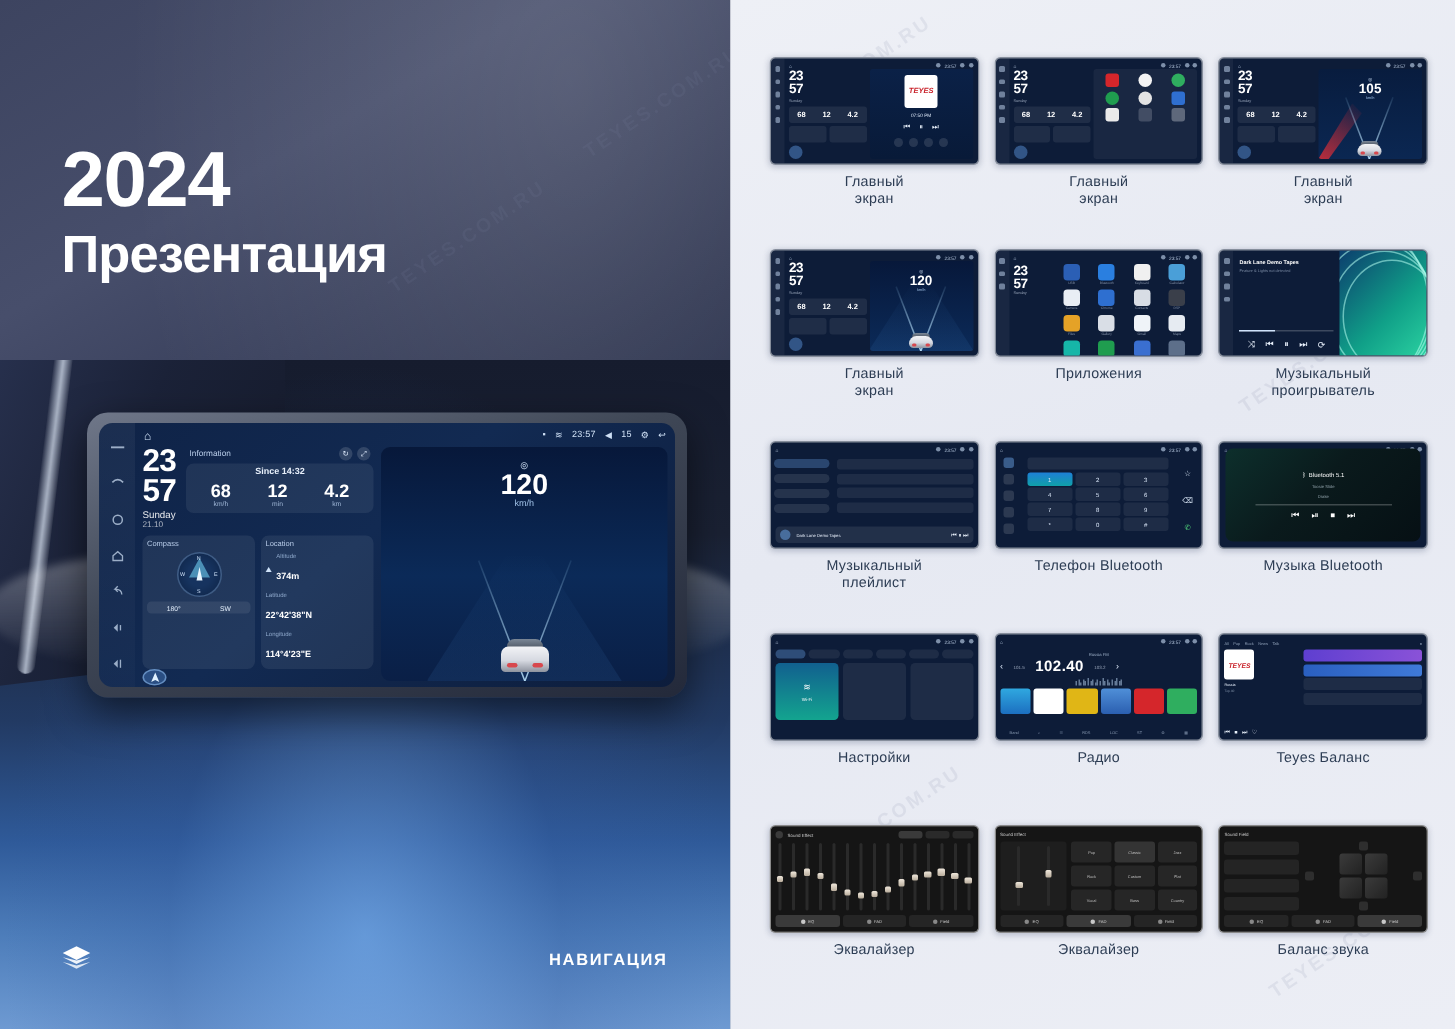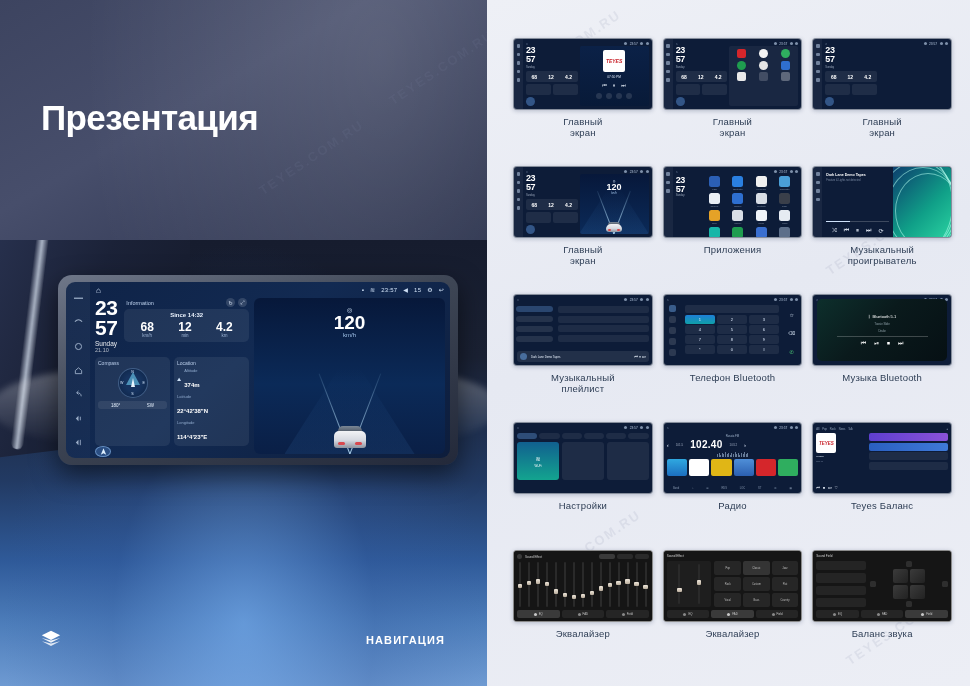--- a/index.html
+++ b/index.html
@@ -417,20 +417,21 @@
   <div class="hero">
     <div class="hero-top-sheen"></div>
 
     <div class="wm dark" style="left:250px; top:150px;">TEYES.COM.RU</div>
     <div class="wm" style="left:60px; top:470px;">TEYES.COM.RU</div>
     <div class="wm" style="left:30px; top:620px;">TEYES.COM.RU</div>
     <div class="wm dark" style="left:380px; top:60px;">TEYES.COM.RU</div>
 
 
     <div class="hero-title">
+      <div class="hero-year">2024</div>
       <div class="hero-l1">Презентация</div>
     </div>
 
     <div class="dash-wrap">
       <div class="dash-bg"></div>
       <div class="windshield"></div>
       <div class="pillar"></div>
       <div class="dash-panel-sheen"></div>
 
       <div class="headunit">
@@ -784,20 +785,37 @@
                         <span class="mh-num">12</span>
                         <span class="mh-num">4.2</span>
                       </div>
                     </div>
                   <div class="mh-cardrow">
                       <div class="mh-card"></div>
                       <div class="mh-card"></div>
                     </div>
                   <div class="mh-fab"></div>
                 </div>
+                <div class="mh-r" style="background:linear-gradient(180deg,#081c3e,#0b2752)">
+                  <div style="position:absolute;left:0;bottom:0;width:42%;height:62%;background:linear-gradient(35deg,rgba(215,45,55,.85),rgba(215,45,55,0));clip-path:polygon(0 100%,78% 0,100% 18%,24% 100%)"></div>
+                  <div class="road-edge l" style="height:44px;"></div>
+                  <div class="road-edge r" style="height:44px;"></div>
+                  <div style="position:absolute;left:0;right:0;top:5px;text-align:center;">
+                    <div style="color:#d6e7fb;font-size:3px;">◎</div>
+                    <div style="color:#fff;font-size:9px;font-weight:bold;line-height:1;">105</div>
+                    <div style="color:#9fc0e6;font-size:2.6px;">km/h</div>
+                  </div>
+                  <div class="car3d" style="width:18px;height:13px;bottom:2px;">
+                    <div class="car-glass" style="left:3px;bottom:6px;width:12px;height:4px;"></div>
+                    <div class="car-body" style="left:1px;width:16px;height:8px;">
+                        <div class="car-lamp l" style="width:3px;height:1.2px;left:2px;bottom:1.5px;"></div>
+                        <div class="car-lamp r" style="width:3px;height:1.2px;right:2px;bottom:1.5px;"></div>
+                      </div>
+                  </div>
+                </div>
               </div>
             </div>
           </div>
         </div>
         <div class="caption">
           <div>Главный</div>
             <div>экран</div>
         </div>
       </div>
 

